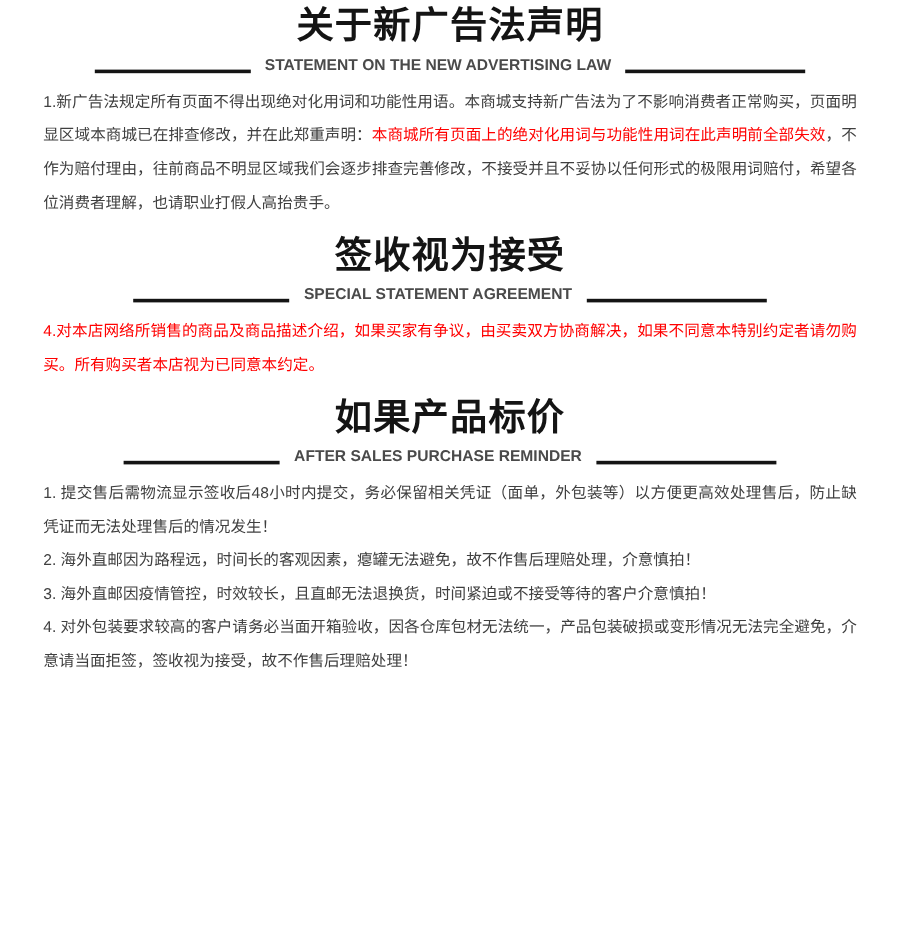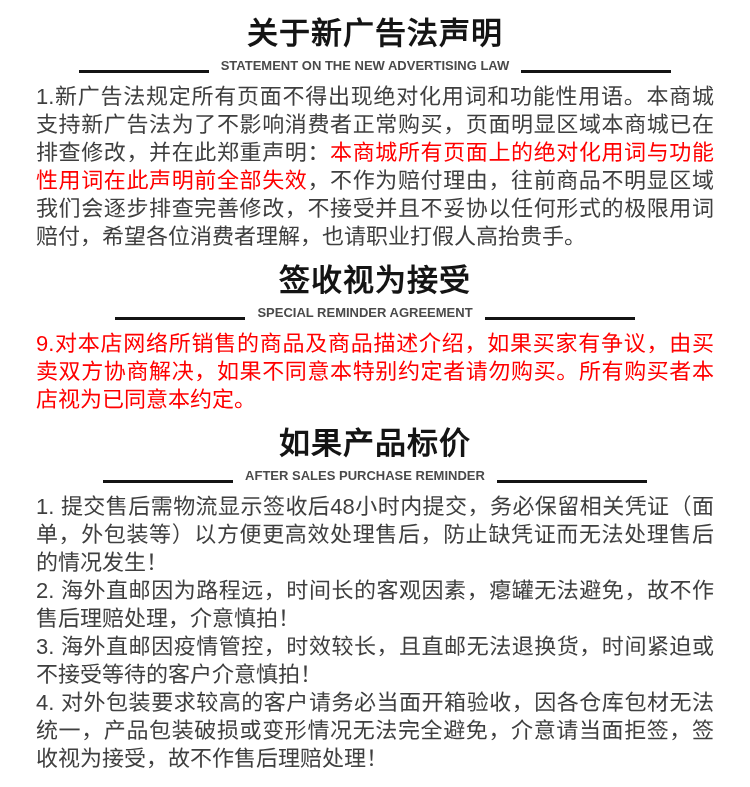--- a/index.html
+++ b/index.html
@@ -6,21 +6,21 @@
     margin: 0;
     padding: 0;
     background: #ffffff;
   }
   .page {
     position: relative;
     box-sizing: border-box;
     width: 750px;
     height: 787px;
     margin: 0;
-    padding: 16px 36px 0 36px;
+    padding: 4px 36px 0 36px;
     background: var(--bg, #ffffff);
     font-family: "Liberation Sans", "DejaVu Sans", sans-serif;
     overflow: hidden;
   }
   .section { margin: 0; }
   .section + .section { margin-top: 12px; }
 
   .section-header { text-align: center; }
 
   .section-title {
@@ -50,21 +50,21 @@
     font-size: 13px;
     font-weight: 700;
     color: var(--subtitle-color, #4a4a4a);
     white-space: nowrap;
     letter-spacing: 0;
   }
 
   .section-body { margin: 0; }
   .paragraph {
     margin: 0;
-    font-size: 22px;
+    font-size: 13px;
     line-height: 28px;
     color: var(--body-color, #3f3f3f);
     text-align: justify;
     text-justify: inter-ideograph;
     word-break: break-all;
   }
   .paragraph .run-red   { color: var(--red-color, #ff0000); }
   .paragraph .run-black { color: var(--body-color, #3f3f3f); }
 </style>
 </head>
@@ -83,26 +83,26 @@
     <div class="section-body">
         <p class="paragraph"><span class="run-black">1.新广告法规定所有页面不得出现绝对化用词和功能性用语。本商城支持新广告法为了不影响消费者正常购买，页面明显区域本商城已在排查修改，并在此郑重声明：</span><span class="run-red">本商城所有页面上的绝对化用词与功能性用词在此声明前全部失效</span><span class="run-black">，不作为赔付理由，往前商品不明显区域我们会逐步排查完善修改，不接受并且不妥协以任何形式的极限用词赔付，希望各位消费者理解，也请职业打假人高抬贵手。</span></p>
       </div>
   </section>
 
   <section class="section">
     <header class="section-header">
       <h1 class="section-title">签收视为接受</h1>
       <div class="section-subtitle-row">
         <span class="divider-line left"></span>
-        <span class="section-subtitle">SPECIAL REMINDER AGREEMENT</span>
+        <span class="section-subtitle">SPECIAL STATEMENT AGREEMENT</span>
         <span class="divider-line right"></span>
       </div>
     </header>
     <div class="section-body">
-        <p class="paragraph"><span class="run-red">9.对本店网络所销售的商品及商品描述介绍，如果买家有争议，由买卖双方协商解决，如果不同意本特别约定者请勿购买。所有购买者本店视为已同意本约定。</span></p>
+        <p class="paragraph"><span class="run-red">4.对本店网络所销售的商品及商品描述介绍，如果买家有争议，由买卖双方协商解决，如果不同意本特别约定者请勿购买。所有购买者本店视为已同意本约定。</span></p>
       </div>
   </section>
 
   <section class="section">
     <header class="section-header">
       <h1 class="section-title">如果产品标价</h1>
       <div class="section-subtitle-row">
         <span class="divider-line left"></span>
         <span class="section-subtitle">AFTER SALES PURCHASE REMINDER</span>
         <span class="divider-line right"></span>

